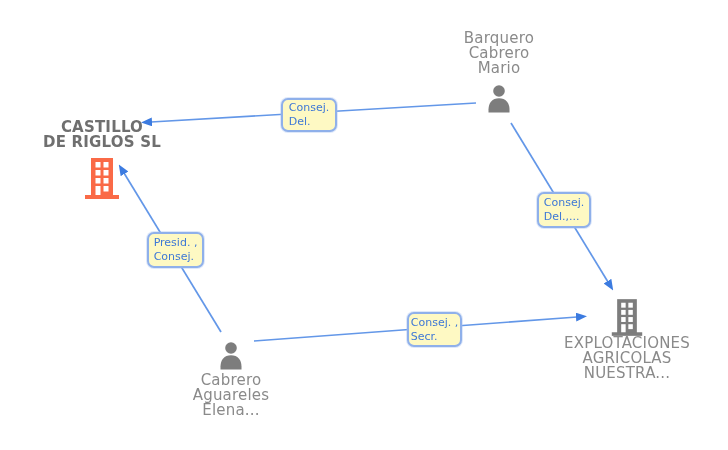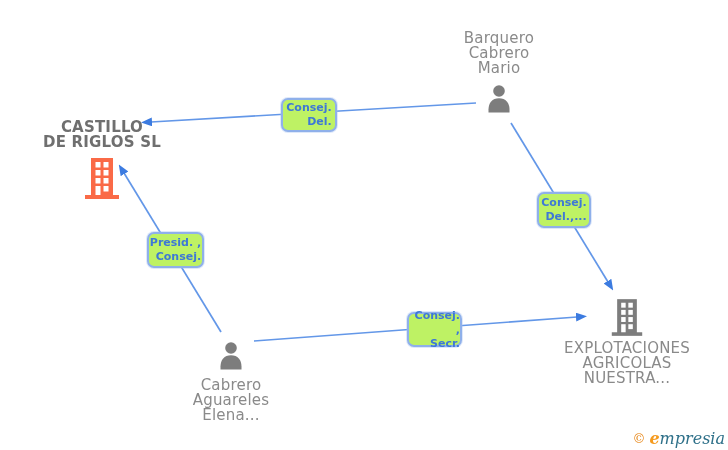--- a/index.html
+++ b/index.html
@@ -12,29 +12,29 @@
   .node { position:absolute; z-index:2; display:flex; flex-direction:column; align-items:center; cursor:pointer; }
   .node-label {
     white-space:pre-line; text-align:center; font-size:15px; line-height:15px;
     color:#8a8a8a; letter-spacing:.2px;
   }
   .node-label.main { font-weight:bold; color:#6f6f6f;margin-top:40px; }
   .icon-wrap { line-height:0; }
   .icon-orange { color:#fa6a47; }
   .icon-gray { color:#7d7d7d; }
   .gap-below { margin-bottom:8px; }
-  .gap-above { margin-top:5px; }
+  .gap-above { }
 
   .edge-label {
     position:absolute; z-index:3; box-sizing:border-box;
-    background:#bef264; border:2px solid #8fb0ea; border-radius:7px;
+    background:#fef9c3; border:2px solid #8fb0ea; border-radius:7px;
     box-shadow:0 0 0 1px rgba(160,190,240,.35);
     color:#3e78d6; font-size:11px; line-height:14px;
     display:flex; align-items:center; justify-content:center;
-    text-align:right; white-space:pre-line; cursor:pointer;font-weight:bold;
+    text-align:left; white-space:pre-line; cursor:pointer;
   }
 
   .logo {
     position:absolute; right:3px; bottom:1px; z-index:2; cursor:pointer;
     font-family:"DejaVu Serif","Liberation Serif",serif; font-style:italic;
     font-size:16px; line-height:20px; white-space:nowrap;
   }
   .logo .c-sym { color:#e8891c; font-style:normal; font-size:13px; vertical-align:1px; margin-right:4px; }
   .logo .brand-e { color:#f59a1e; font-weight:bold; }
   .logo .brand-rest { color:#2e7089; }
@@ -121,17 +121,14 @@
 
   <div class="edge-label" style="left:281px; top:98px; width:56px; height:34px;">Consej.
 Del.</div>
   <div class="edge-label" style="left:537px; top:192px; width:54px; height:36px;">Consej.
 Del.,...</div>
   <div class="edge-label" style="left:140px; top:232px; width:57px; height:36px;margin-left:7px;">Presid. ,
 Consej.</div>
   <div class="edge-label" style="left:394px; top:312px; width:55px; height:35px;margin-left:13px;">Consej. ,
 Secr.</div>
 
-  <div class="logo">
-    <span class="c-sym">©</span><span class="brand-e">e</span><span class="brand-rest">mpresia</span>
-  </div>
 
 </div>
 
 </body></html>

